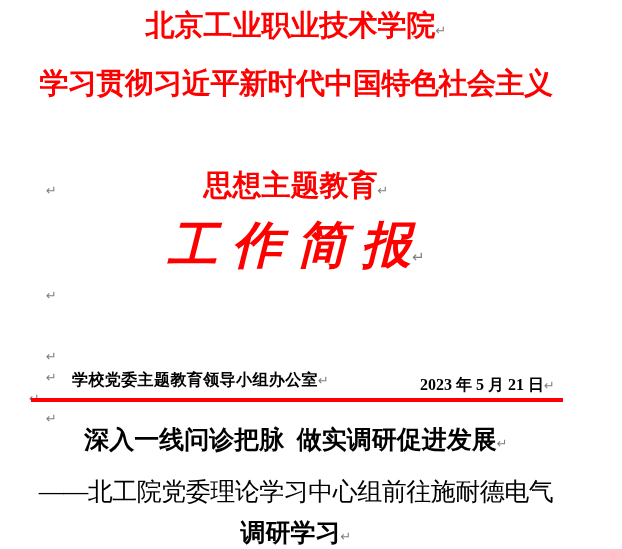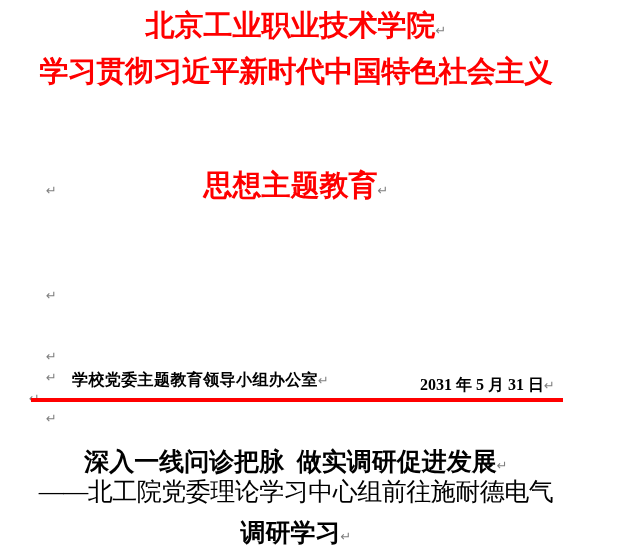--- a/index.html
+++ b/index.html
@@ -19,21 +19,21 @@
     position: absolute;
     left: 0;
     width: 592px;
     text-align: center;
     white-space: pre;
     color: #000000;
   }
   .red { color: #ff0000; }
 
   .t1 { top: 6px;   font-size: 29px; line-height: 38px; font-weight: bold; }
-  .t2 { top: 50px;  font-size: 29px; line-height: 42px; font-weight: bold; letter-spacing: -0.5px; }
+  .t2 { top: 62px;  font-size: 29px; line-height: 42px; font-weight: bold; letter-spacing: -0.5px; }
   .t3 { top: 130px; font-size: 29px; line-height: 36px; font-weight: bold; margin-top: 37px; }
 
   .masthead {
     top: 210px;
     font-size: 50px;
     line-height: 70px;
     font-weight: bold;
     font-style: italic;
     letter-spacing: 1px;
   }
@@ -62,21 +62,21 @@
 
   .rule {
     position: absolute;
     top: 398px;
     left: 31px;
     width: 532px;
     height: 4px;
     background: #ff0000;
   }
 
-  .a1 { top: 446px; font-size: 25px; line-height: 32px; font-weight: bold; }
+  .a1 { top: 424px; font-size: 25px; line-height: 32px; font-weight: bold; }
   .a2 { top: 474px; font-size: 25px; line-height: 36px; font-weight: normal; letter-spacing: -0.5px; }
   .a3 { top: 510px; font-size: 25px; line-height: 32px; font-weight: bold; margin-top: 7px; }
 
   .pmark {
     color: #7f7f7f;
     font-family: "DejaVu Sans", sans-serif;
     font-weight: normal;
     font-style: normal;
     font-size: 13px;
     letter-spacing: 0;
@@ -101,24 +101,25 @@
   <span class="margin-mark" style="top:371px; left:46px;">↵</span>
   <span class="margin-mark" style="top:392px; left:29px;">↵</span>
   <span class="margin-mark" style="top:412px; left:46px;">↵</span>
 
   <div class="line t1 red"><span>北京工业职业技术学院</span><span class="pmark">↵</span></div>
 
   <div class="line t2 red"><span>学习贯彻习近平新时代中国特色社会主义</span></div>
 
   <div class="line t3 red"><span>思想主题教育</span><span class="pmark">↵</span></div>
 
+  <div class="line masthead red"><span>工 作 简 报</span><span class="pmark">↵</span></div>
 
 
   <div class="issuer"><span>学校党委主题教育领导小组办公室</span><span class="pmark">↵</span></div>
-  <div class="date"><span>2031 年 5 月 31 日</span><span class="pmark">↵</span></div>
+  <div class="date"><span>2023 年 5 月 21 日</span><span class="pmark">↵</span></div>
 
   <div class="rule"></div>
 
   <div class="line a1"><span>深入一线问诊把脉  做实调研促进发展</span><span class="pmark">↵</span></div>
 
   <div class="line a2"><span>——北工院党委理论学习中心组前往施耐德电气</span></div>
 
   <div class="line a3"><span>调研学习</span><span class="pmark">↵</span></div>
 
 </div>

